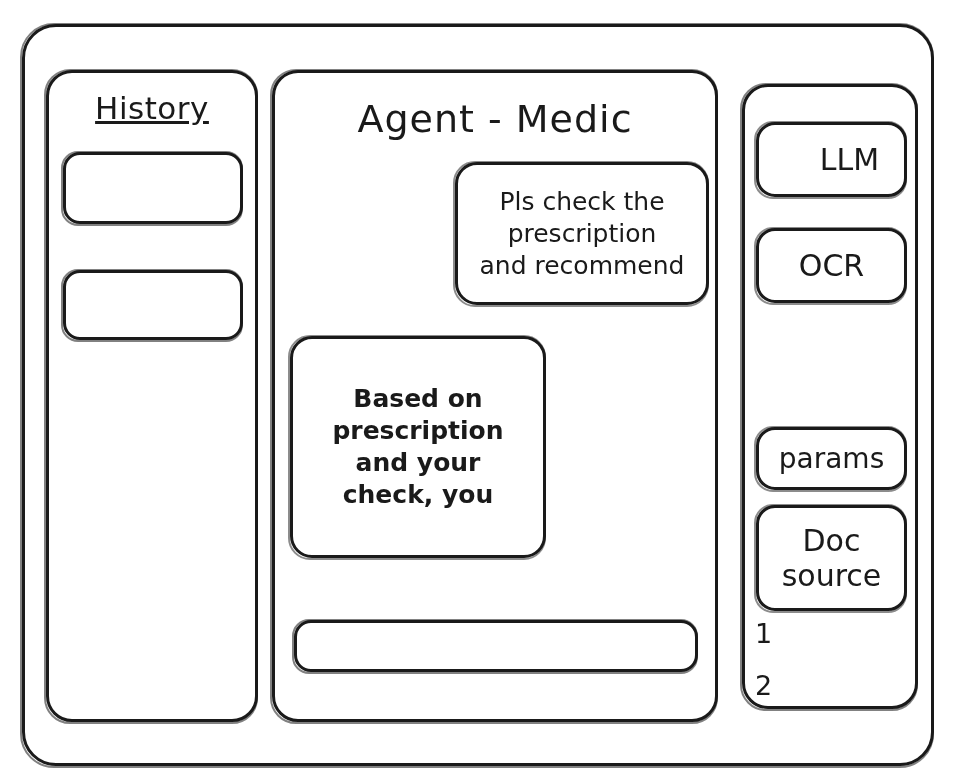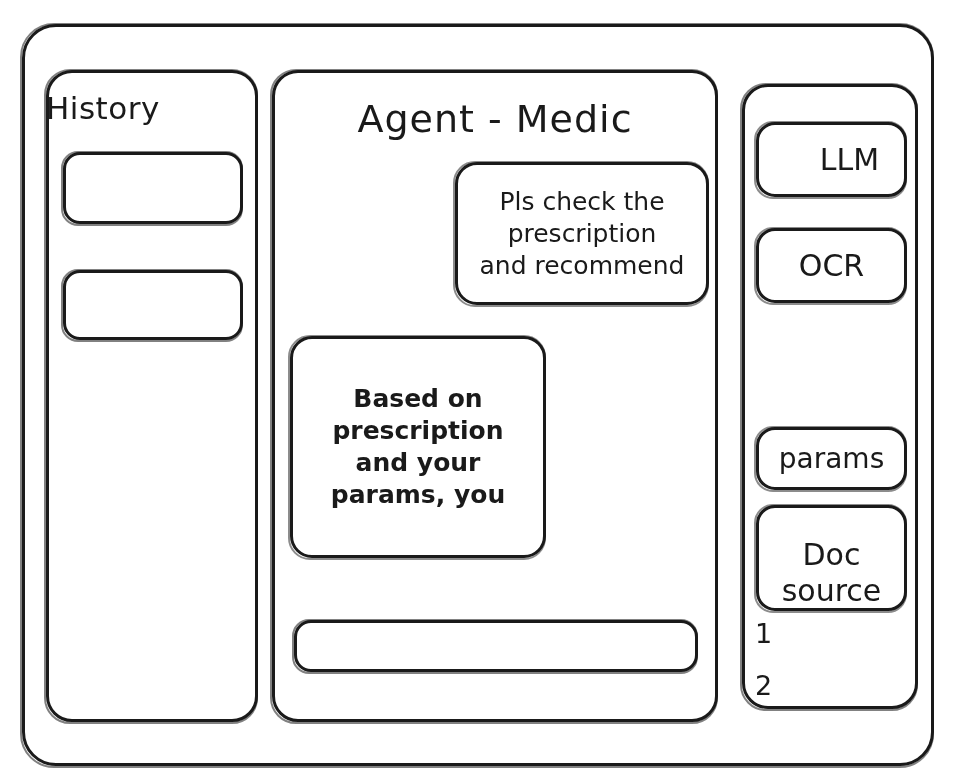--- a/index.html
+++ b/index.html
@@ -53,23 +53,24 @@
   
   #history-panel {
     left: 46px; top: 70px;
     width: 212px; height: 652px;
     border-radius: 26px;
   }
   #history-title {
     position: absolute;
     left: 46px; top: 90px;
     width: 212px;
-    text-align: left;
+    text-align: center;
     font-size: 31px;
     letter-spacing: .5px;
+    text-decoration: underline;
   }
   .history-item {
     border-radius: 17px;
     left: 63px;
     width: 180px;
   }
   #history-item-0 { top: 152px; height: 72px; }
   #history-item-1 { top: 270px; height: 70px; }
 
   
@@ -155,21 +156,21 @@
     position: absolute;
     left: -5px; top: -4px; right: -3px; bottom: -5px;
     border: 2px solid #1a1a1a;
     border-radius: inherit;
     opacity: .5;
     pointer-events: none;
   }
   #tool-llm    { top: 122px; height: 75px; padding-left: 36px; }
   #tool-ocr    { top: 228px; height: 75px; }
   #tool-params { top: 402px; height: 63px; font-size: 28px; margin-top: 25px; }
-  #tool-doc-source { top: 505px; height: 106px; justify-content: flex-end; }
+  #tool-doc-source { top: 505px; height: 106px; }
   #tool-doc-source .line { display: block; white-space: nowrap; }
 
   .doc-marker {
     position: absolute;
     left: 755px;
     font-size: 27px;
     line-height: 1;
   }
   #doc-marker-1 { top: 620px; }
   #doc-marker-2 { top: 672px; }
@@ -193,21 +194,21 @@
   <div class="bubble" id="bubble-user">
     <span class="line">Pls check the</span>
     <span class="line">prescription</span>
     <span class="line">and recommend</span>
   </div>
 
   <div class="bubble" id="bubble-assistant">
     <span class="line">Based on</span>
     <span class="line">prescription</span>
     <span class="line">and your</span>
-    <span class="line">params, you</span>
+    <span class="line">check, you</span>
   </div>
 
   <div class="sketch" id="composer-input" placeholder=""></div>
 
   <div class="sketch" id="tools-panel"></div>
 
   <div class="tool-btn" id="tool-llm">LLM</div>
 
   <div class="tool-btn" id="tool-ocr">OCR</div>
 

